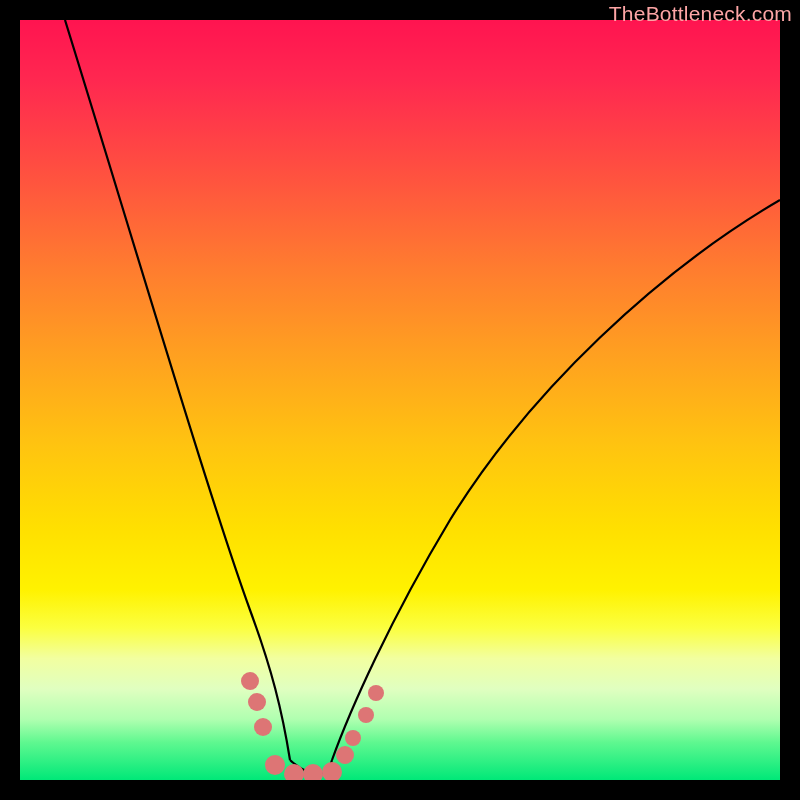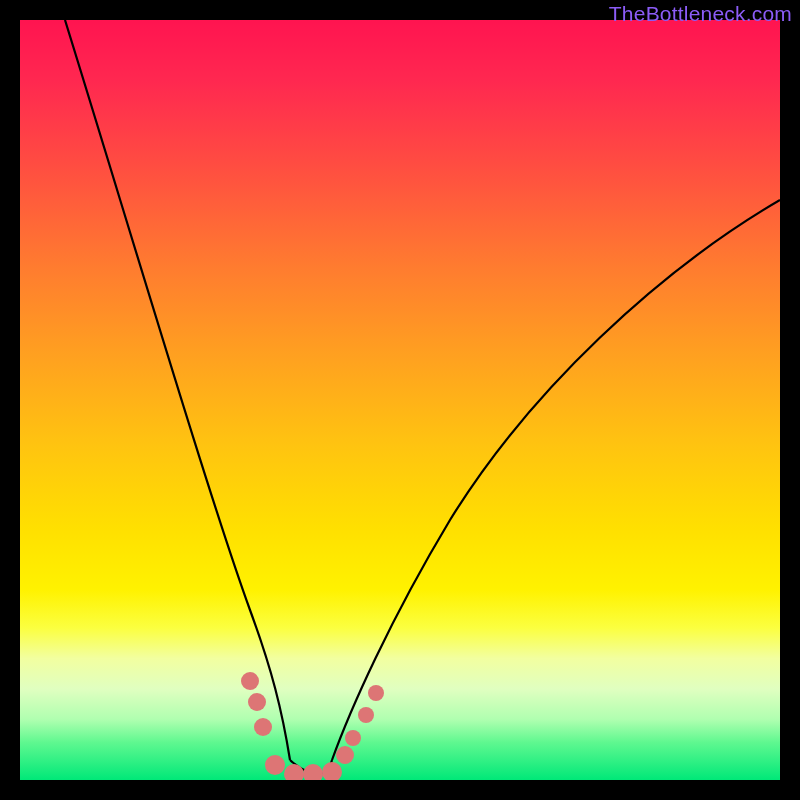--- a/index.html
+++ b/index.html
@@ -31,21 +31,21 @@
       #e0ffc0 88%,
       #b0ffb0 92%,
       #60f890 95%,
       #00e878 100%
     );
   }
   .watermark {
     position: absolute;
     top: 2px;
     right: 8px;
-    color: #8b5cf6;
+    color: #fca5a5;
     font-size: 21px;
     font-weight: 500;
     letter-spacing: 0.2px;
     text-align: right;
   }
   svg.plot {
     position: absolute;
     left: 0;
     top: 0;
     width: 760px;

